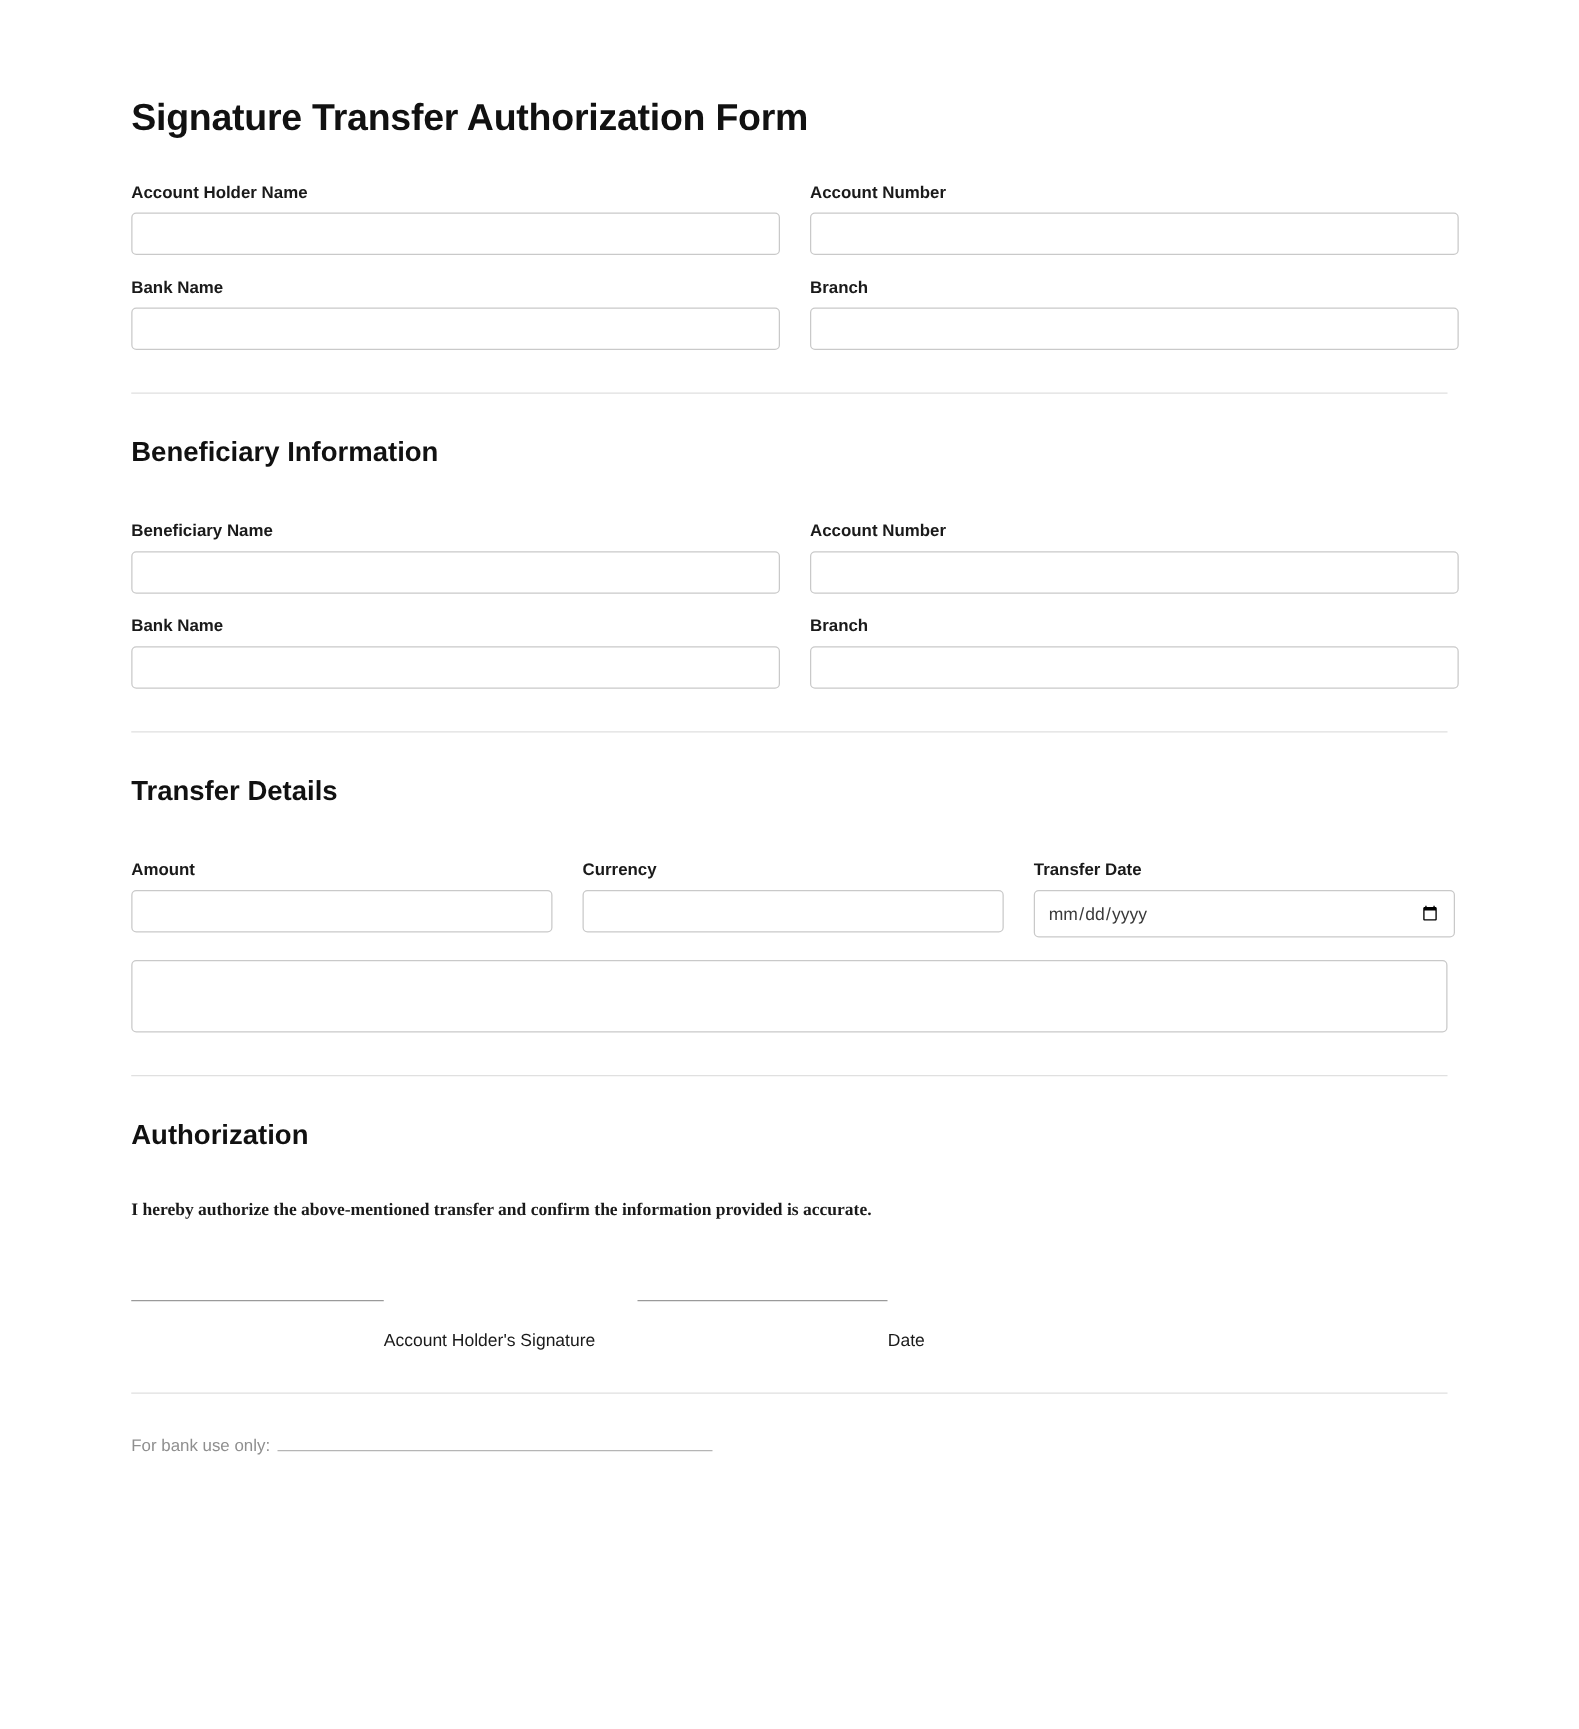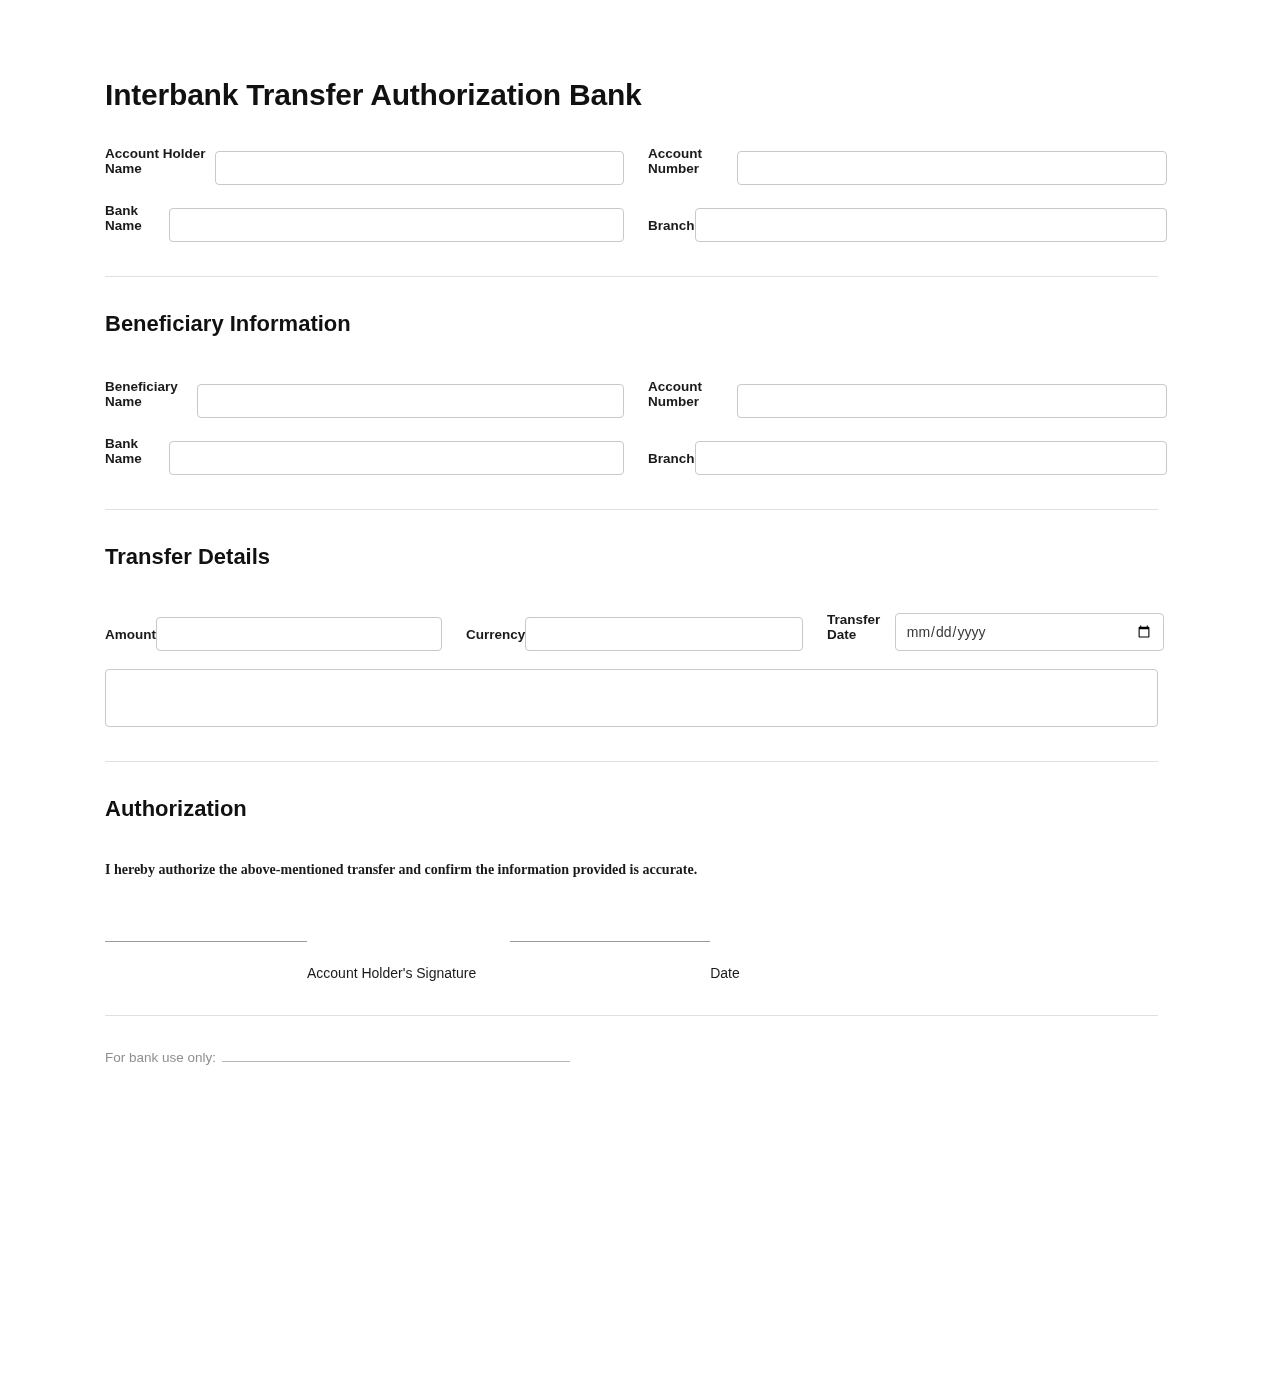--- a/index.html
+++ b/index.html
@@ -42,23 +42,23 @@
     border-top: 1px solid #e0e0e0;
     margin: 34px 0 34px 0;
   }
   .row {
     display: flex;
     gap: 24px;
     margin-bottom: 18px;
   }
   .field {
     display: flex;
+    flex-direction: column;
     flex: 1 1 0;
     min-width: 0;
-    align-items: flex-end;
   }
   .field.half { flex: 0 0 519px; }
   .field.third { flex: 0 0 337px; }
   .field.full { flex: 1 1 100%; }
   label {
     font-size: 13.5px;
     font-weight: bold;
     color: #1a1a1a;
     margin-bottom: 9px;
     display: block;
@@ -131,21 +131,21 @@
     height: 1px;
     position: relative;
     top: -3px;
   }
 </style>
 </head>
 <body>
 
 <div class="page">
 
-  <h1 class="form-title">Interbank Transfer Authorization Bank</h1>
+  <h1 class="form-title">Signature Transfer Authorization Form</h1>
 
   <div class="section">
 
     <div class="row">
       <div class="field half">
         <label>Account Holder Name</label>
         <input type="text" value="" style="">
       </div>
       <div class="field half">
         <label>Account Number</label>

